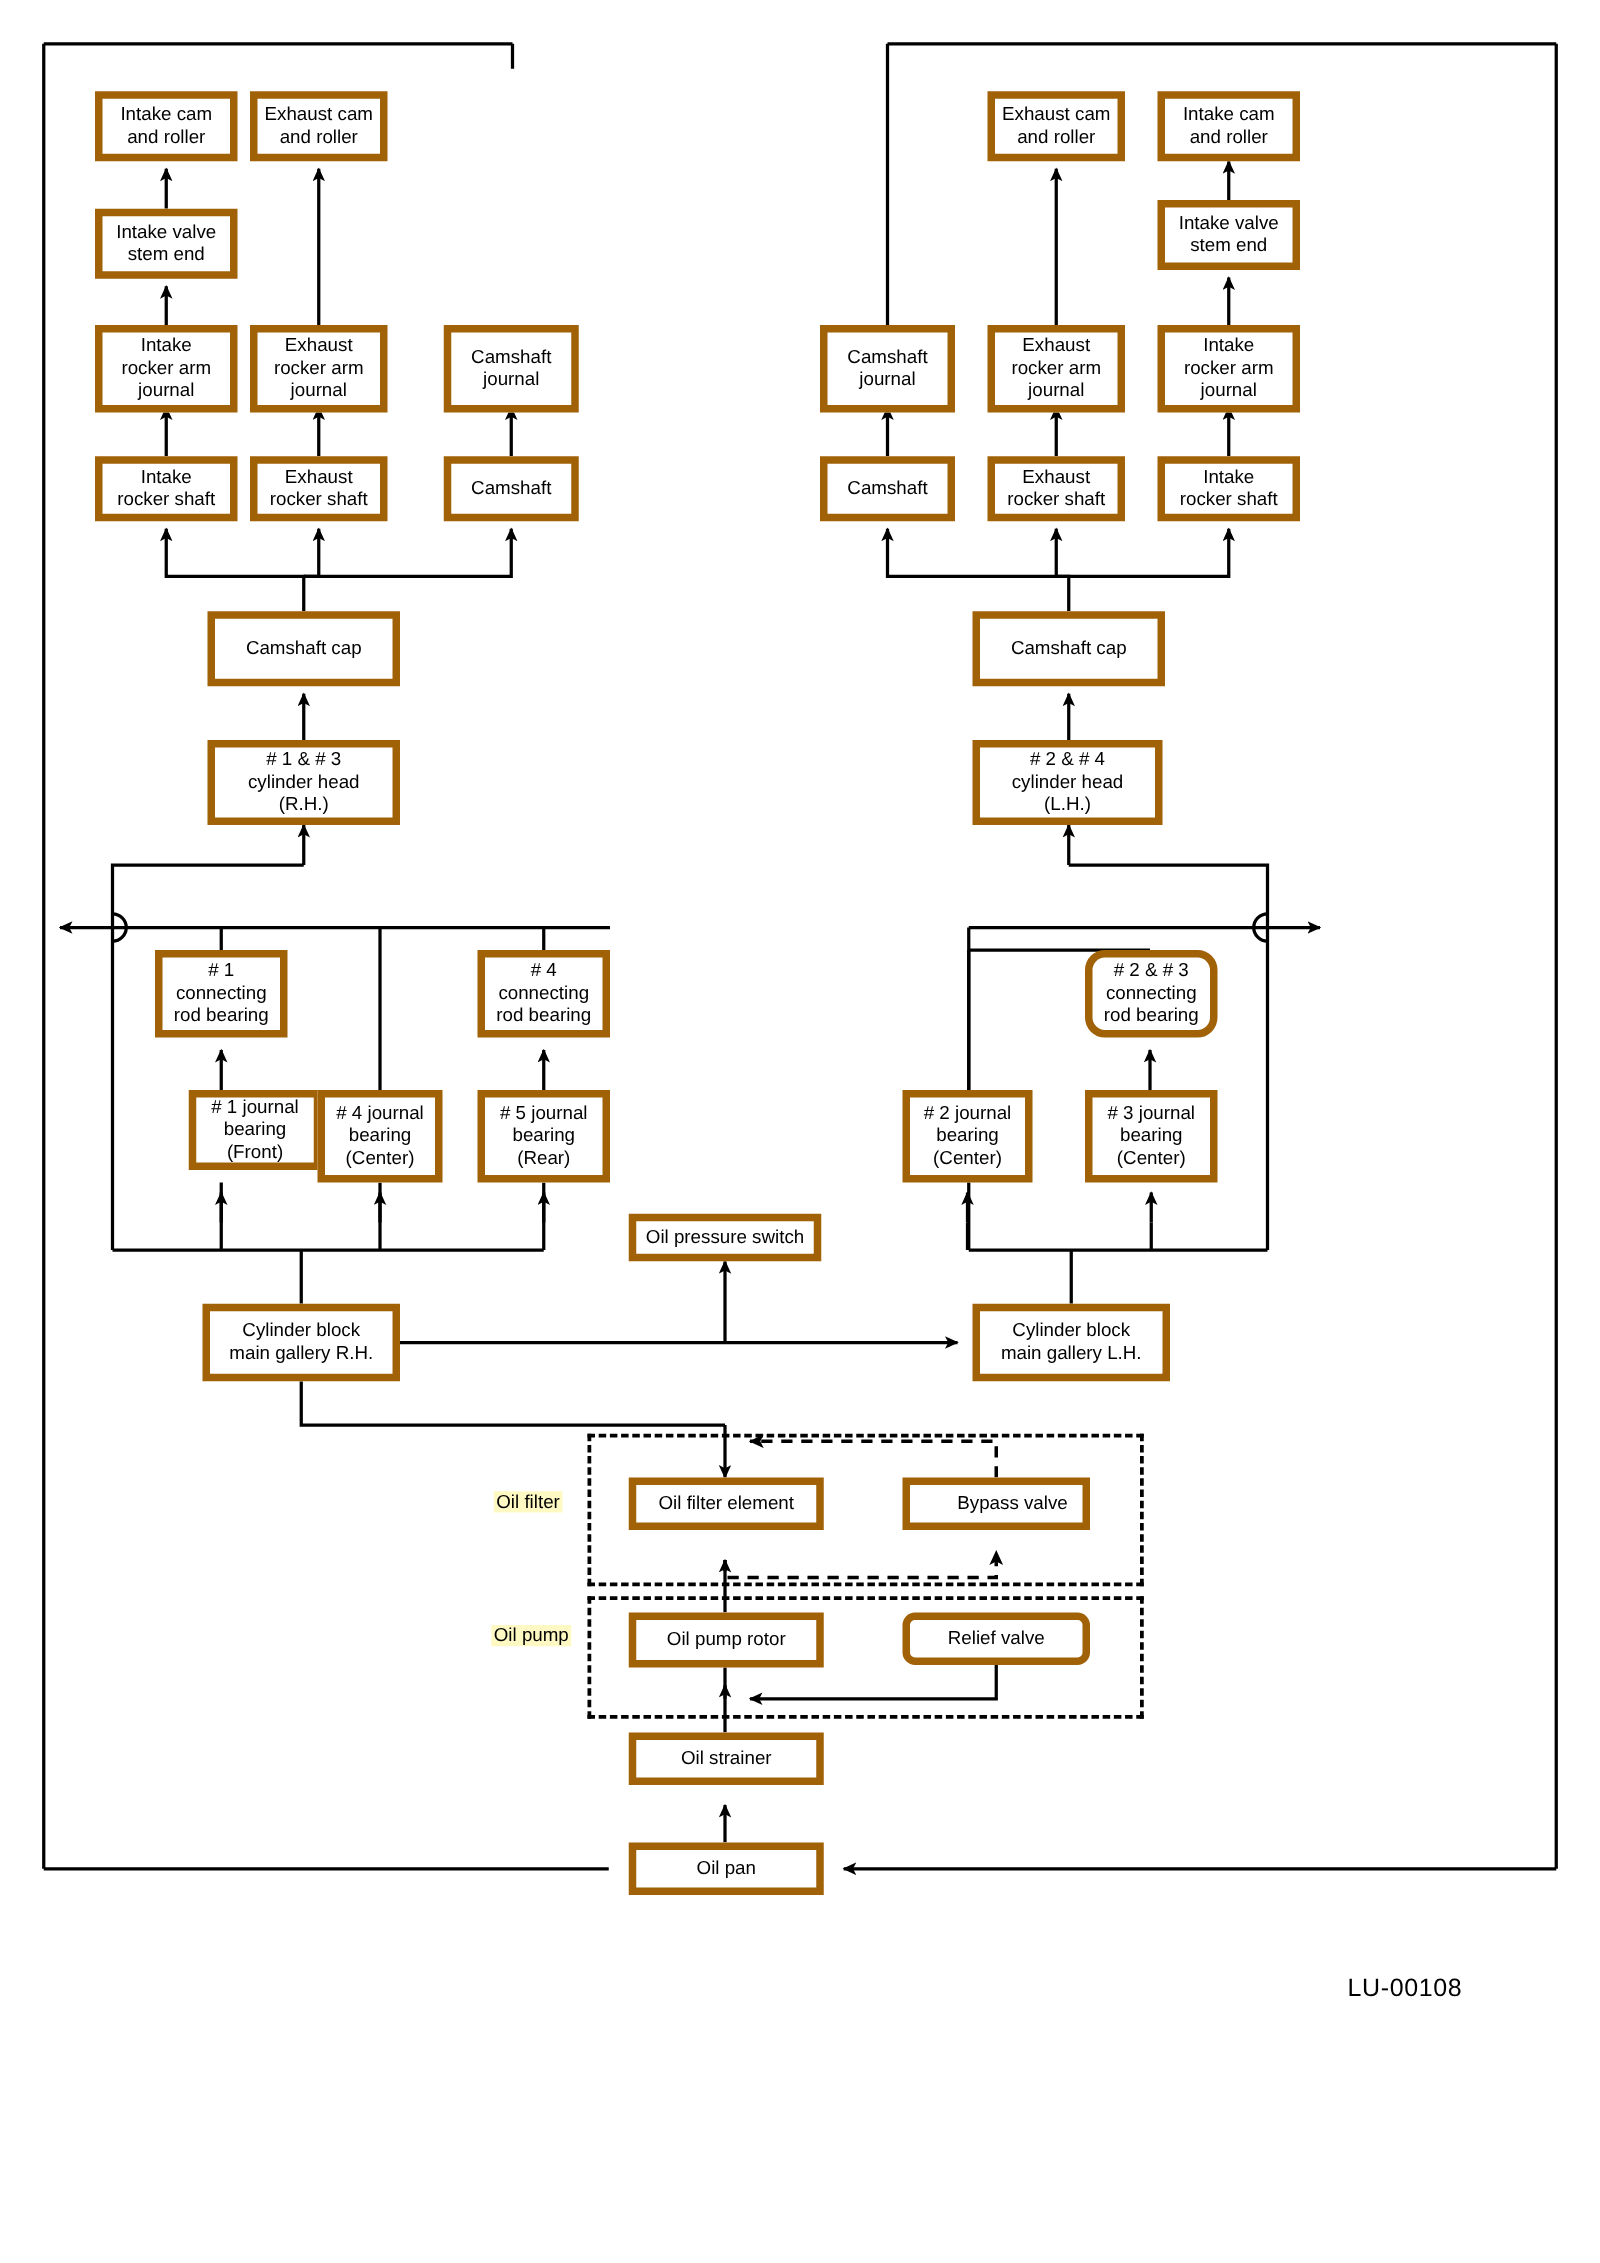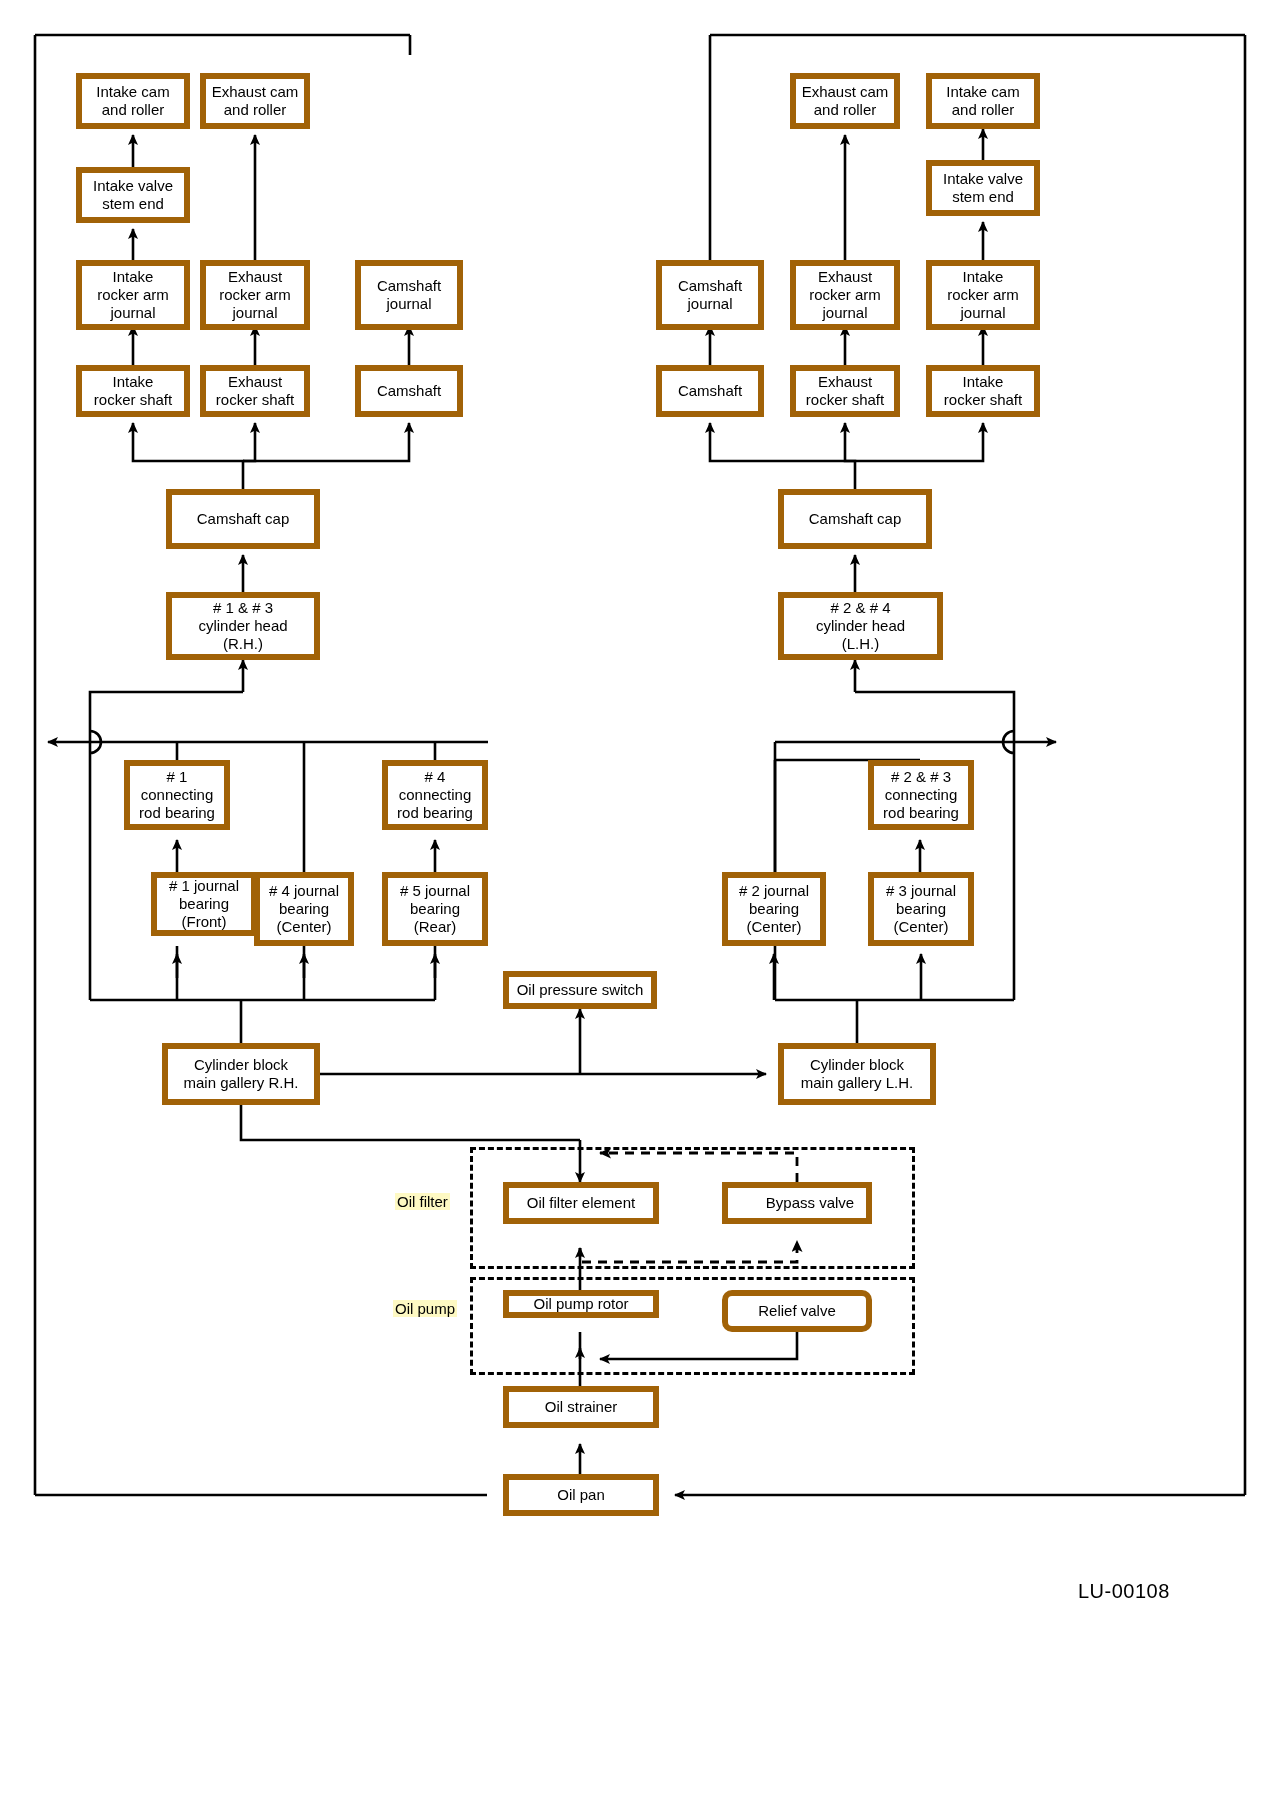--- a/index.html
+++ b/index.html
@@ -189,31 +189,31 @@
     </div>
   <div class="box" style="left: 926px; top: 73px; width: 114px; height: 56px;">
       <span>Intake cam<br>and roller</span>
     </div>
   <div class="box" style="left: 926px; top: 160px; width: 114px; height: 56px;">
       <span>Intake valve<br>stem end</span>
     </div>
   <div class="box" style="left: 778px; top: 489px; width: 154px; height: 60px;">
       <span>Camshaft cap</span>
     </div>
-  <div class="box" style="left: 778px; top: 592px; width: 165px; height: 68px;">
+  <div class="box" style="left: 778px; top: 592px; width: 152px; height: 68px;">
       <span># 2 &amp; # 4<br>cylinder head<br>(L.H.)</span>
     </div>
 
   <div class="box" style="left: 124px; top: 760px; width: 106px; height: 70px;">
       <span># 1<br>connecting<br>rod bearing</span>
     </div>
   <div class="box" style="left: 382px; top: 760px; width: 106px; height: 70px;">
       <span># 4<br>connecting<br>rod bearing</span>
     </div>
-  <div class="box" style="left: 868px; top: 760px; width: 106px; height: 70px;">
+  <div class="box" style="left: 868px; top: 760px; width: 106px; height: 70px; border-radius: 16px;">
       <span># 2 &amp; # 3<br>connecting<br>rod bearing</span>
     </div>
 
   <div class="box" style="left: 124px; top: 872px; width: 106px; height: 64px; margin-left: 27px;">
       <span># 1 journal<br>bearing<br>(Front)</span>
     </div>
   <div class="box" style="left: 254px; top: 872px; width: 100px; height: 74px;">
       <span># 4 journal<br>bearing<br>(Center)</span>
     </div>
   <div class="box" style="left: 382px; top: 872px; width: 106px; height: 74px;">
@@ -235,21 +235,21 @@
   <div class="box" style="left: 778px; top: 1043px; width: 158px; height: 62px;">
       <span>Cylinder block<br>main gallery L.H.</span>
     </div>
 
   <div class="box" style="left: 503px; top: 1182px; width: 156px; height: 42px;">
       <span>Oil filter element</span>
     </div>
   <div class="box" style="left: 722px; top: 1182px; width: 150px; height: 42px; padding-left: 26px;">
       <span>Bypass valve</span>
     </div>
-  <div class="box" style="left: 503px; top: 1290px; width: 156px; height: 28px;">
+  <div class="box" style="left: 503px; top: 1290px; width: 156px; height: 44px;">
       <span>Oil pump rotor</span>
     </div>
   <div class="box" style="left: 722px; top: 1290px; width: 150px; height: 42px; border-radius: 10px;">
       <span>Relief valve</span>
     </div>
   <div class="box" style="left: 503px; top: 1386px; width: 156px; height: 42px;">
       <span>Oil strainer</span>
     </div>
   <div class="box" style="left: 503px; top: 1474px; width: 156px; height: 42px;">
       <span>Oil pan</span>

